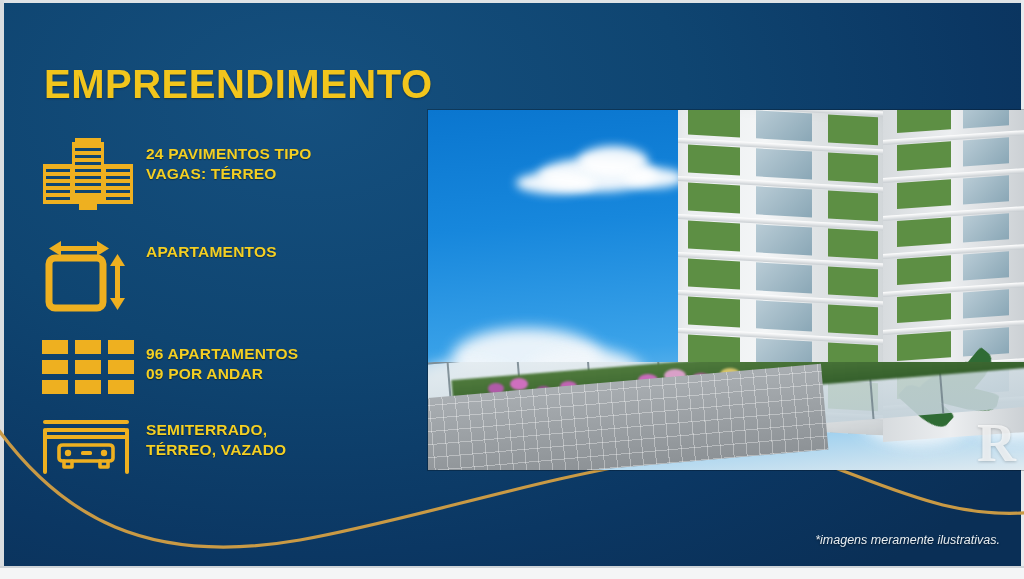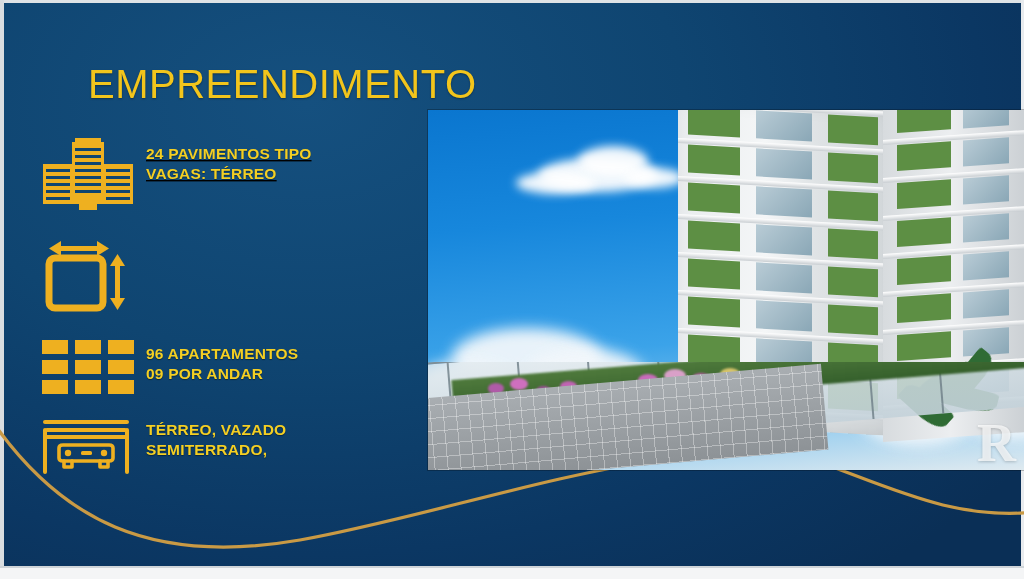--- a/index.html
+++ b/index.html
@@ -23,38 +23,37 @@
   .frame-top   { position:absolute; left:0;   top:0; width:1024px; height:3px; background:#dfe3e6; }
   .frame-bottom{ position:absolute; left:0; bottom:0; width:1024px; height:11px; background:#f4f5f6; }
   .frame-bottom-line { position:absolute; left:0; bottom:11px; width:1024px; height:2px; background:#cfd4d8; }
 
   
   .swoosh { position:absolute; left:0; top:0; width:1024px; height:579px; pointer-events:none; }
 
   
   .title {
     position:absolute; left:44px; top:62px;
-    font-size:40px; font-weight:normal; letter-spacing:0.5px;
+    font-size:40px; font-weight:bold; letter-spacing:0.5px;
     color:#f2c51c;
     text-shadow:0 1px 2px rgba(0,0,0,.35);
-    margin-left:44px;
   }
 
   .features { position:absolute; left:34px; top:138px; width:390px; }
   .feature { display:flex; align-items:flex-start; margin-bottom:22px; }
   .feature .icon { width:108px; flex:0 0 108px; display:flex; align-items:center; justify-content:center; }
   .feature .txt {
     padding-left:4px; padding-top:6px;
     color:#f4cf23; font-size:15.5px; font-weight:bold; line-height:1.28;
     letter-spacing:.2px;
     text-shadow:0 1px 1px rgba(0,0,0,.4);
   }
   .feature .txt .ln { display:block; white-space:nowrap; }
 
-  .f1 { margin-bottom:26px;text-decoration:underline; }
+  .f1 { margin-bottom:26px; }
   .f2 { margin-bottom:22px; }
   .f3 { margin-bottom:18px; }
 
   
   .photo {
     position:absolute; left:428px; top:110px; width:596px; height:360px;
     overflow:hidden;
     background:linear-gradient(180deg,#0d7fd6 0%, #2a9bea 55%, #8cc8ee 88%, #cfe2ee 100%);
     box-shadow:0 0 0 1px rgba(0,0,0,.25);
   }
@@ -186,20 +185,21 @@
             <rect x="18" y="10" width="40" height="5"></rect>
             <polygon points="8,12.5 20,5 20,20"></polygon>
             <polygon points="68,12.5 56,5 56,20"></polygon>
             <rect x="74" y="26" width="5" height="40"></rect>
             <polygon points="76.5,18 84,30 69,30"></polygon>
             <polygon points="76.5,74 84,62 69,62"></polygon>
           </g>
         </svg>
       </div>
       <div class="txt">
+        <span class="ln">APARTAMENTOS</span>
       </div>
     </div>
 
     <div class="feature f3">
       <div class="icon">
         <svg width="96" height="58" viewBox="0 0 96 58">
           <g fill="#eeb020">
             <rect x="2" y="2" width="26" height="14"></rect>
             <rect x="35" y="2" width="26" height="14"></rect>
             <rect x="68" y="2" width="26" height="14"></rect>
@@ -234,22 +234,22 @@
             <path d="M61 47 L61 53 L69 53 L69 47"></path>
           </g>
           <g fill="#eeb020">
             <circle cx="29" cy="39" r="3.2"></circle>
             <circle cx="65" cy="39" r="3.2"></circle>
             <rect x="42" y="37" width="11" height="4" rx="1.6"></rect>
           </g>
         </svg>
       </div>
       <div class="txt">
+        <span class="ln">SEMITERRADO,</span>
         <span class="ln">TÉRREO, VAZADO</span>
-        <span class="ln">SEMITERRADO,</span>
       </div>
     </div>
 
   </div>
 
   <div class="photo">
     <div class="sky"></div>
 
     <div class="cloud" style="left:110px; top:48px;  width:120px; height:34px;"></div>
     <div class="cloud" style="left:150px; top:36px;  width:70px;  height:30px;"></div>
@@ -349,14 +349,15 @@
       <div class="flower" style="left:214px; bottom:84px; width:20px; height:12px; background:#c96bbb;"></div>
       <div class="flower" style="left:240px; bottom:88px; width:22px; height:13px; background:#d9a0c8;"></div>
       <div class="flower" style="left:268px; bottom:86px; width:18px; height:11px; background:#b4589f;"></div>
       <div class="flower" style="left:296px; bottom:90px; width:20px; height:12px; background:#d7c46a;"></div>
       <div class="paving"></div>
     </div>
 
     <div class="watermark">R</div>
   </div>
 
+  <div class="disclaimer">*imagens meramente ilustrativas.</div>
 
 </div>
 
 </body></html>

